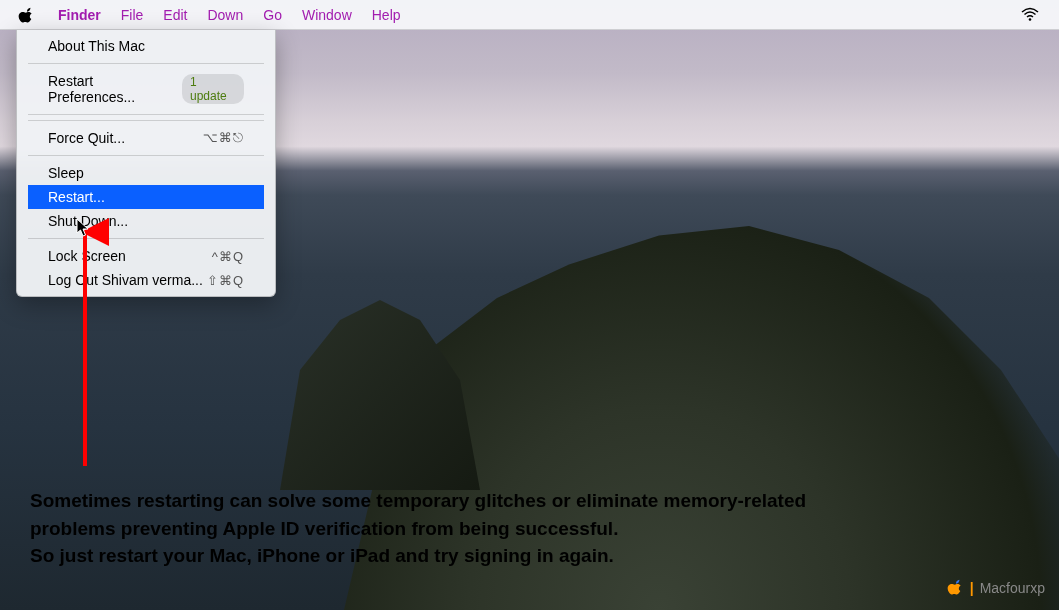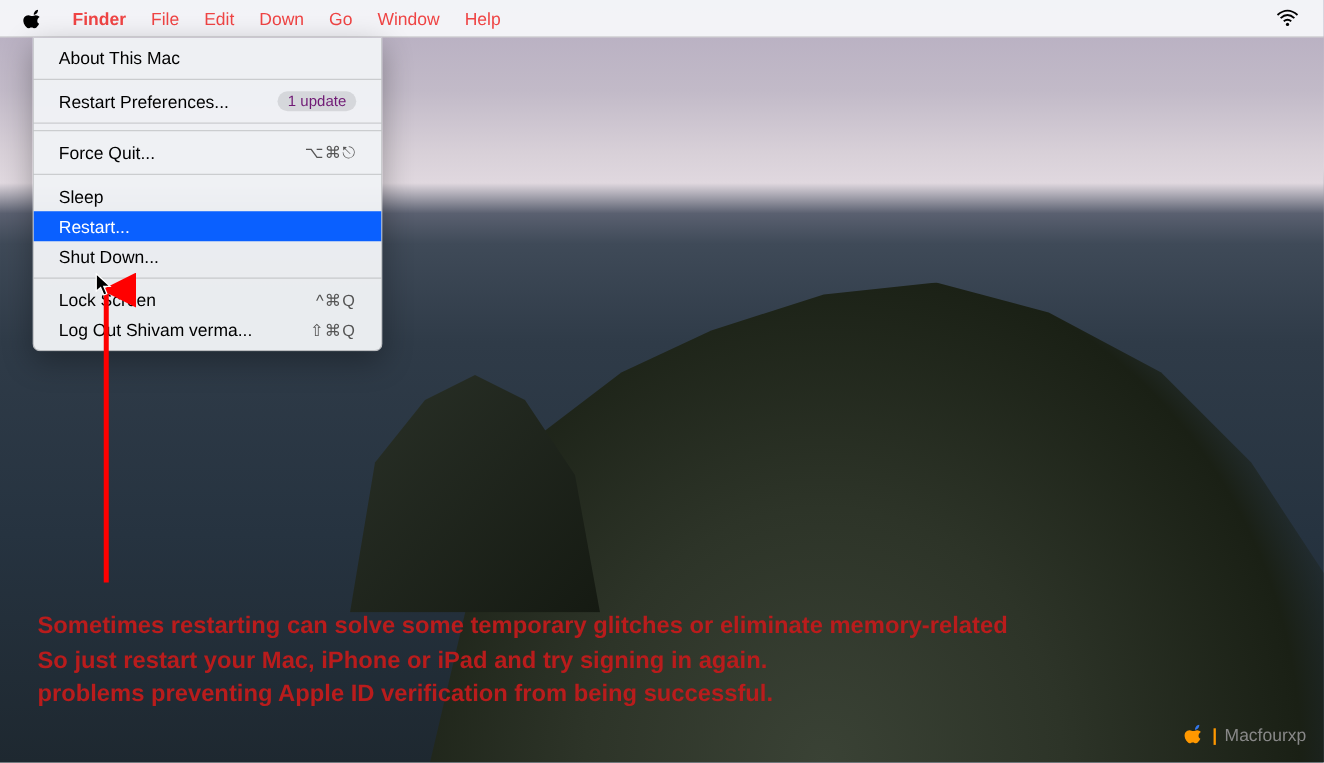--- a/index.html
+++ b/index.html
@@ -44,21 +44,21 @@
     
     .menubar {
       position: absolute;
       top: 0; left: 0; right: 0;
       height: 30px;
       background: rgba(245, 247, 250, 0.95);
       display: flex;
       align-items: center;
       padding: 0 10px;
       font-size: 14px;
-      color: #ef4444;
+      color: #a21caf;
       border-bottom: 1px solid rgba(0,0,0,0.15);
     }
     .apple-logo {
       width: 16px;
       height: 16px;
       margin-right: 14px;
       margin-left: 8px;
     }
     .menubar-item {
       padding: 0 10px;
@@ -73,28 +73,28 @@
       display: flex;
       align-items: center;
       padding-right: 10px;
     }
     .wifi-icon { width: 18px; height: 18px; }
     
     
     .dropdown {
       position: absolute;
       top: 30px;
-      left: 26px;
-      width: 280px;
+      left: 16px;
+      width: 260px;
       background: rgba(240, 242, 245, 0.97);
       border: 1px solid rgba(0,0,0,0.2);
       border-top: none;
       border-radius: 0 0 6px 6px;
       box-shadow: 0 8px 24px rgba(0,0,0,0.3);
-      padding: 4px 0;
+      padding: 4px 11px;
       font-size: 14px;
     }
     .menu-item {
       padding: 4px 20px;
       display: flex;
       align-items: center;
       justify-content: space-between;
       cursor: default;
       color: #000;
       min-height: 22px;
@@ -111,21 +111,21 @@
     .menu-shortcut {
       font-size: 13px;
       color: #555;
       letter-spacing: 1px;
     }
     .menu-badge {
       background: rgba(0,0,0,0.1);
       border-radius: 10px;
       padding: 1px 8px;
       font-size: 12px;
-      color: #701a75;
+      color: #4d7c0f;
     }
     .menu-arrow {
       font-size: 10px;
       color: #000;
     }
     
     
     .cursor {
       position: absolute;
       top: 218px;
@@ -146,21 +146,21 @@
       z-index: 50;
       pointer-events: none;
     }
     
     
     .annotation-text {
       position: absolute;
       bottom: 40px;
       left: 30px;
       right: 30px;
-      color: #b91c1c;
+      color: #000000;
       font-weight: 700;
       font-size: 19px;
       line-height: 1.45;
       z-index: 40;
     }
     
     
     .watermark {
       position: absolute;
       bottom: 12px;
@@ -251,22 +251,22 @@
   <defs>
     <marker id="arrowhead" markerWidth="7" markerHeight="7" refX="3.5" refY="1" orient="auto">
       <polygon points="0 7, 3.5 0, 7 7" fill="#ff0000"></polygon>
     </marker>
   </defs>
   <line x1="35" y1="248" x2="35" y2="14" stroke="#ff0000" stroke-width="4" marker-end="url(#arrowhead)"></line>
 </svg>
 
 <div class="annotation-text">
   <div>Sometimes restarting can solve some temporary glitches or eliminate memory-related</div>
+  <div>problems preventing Apple ID verification from being successful.</div>
   <div>So just restart your Mac, iPhone or iPad and try signing in again.</div>
-  <div>problems preventing Apple ID verification from being successful.</div>
 </div>
 
 <div class="watermark">
   <svg class="watermark-logo" viewBox="0 0 16 20">
     <path fill="#3377ee" d="M11.5 4.5c.6-.7 1-1.7.9-2.7-.9.1-1.9.6-2.5 1.3-.5.6-1 1.6-.9 2.6 1 0 1.9-.5 2.5-1.2z"></path>
     <path fill="#ff9800" d="M13.3 12.9c-.3.7-.5 1-1 1.6-.6.9-1.5 2-2.6 2-1 0-1.2-.6-2.5-.6s-1.6.6-2.5.6c-1.1 0-1.9-1-2.6-1.9C.4 12.2.2 9.3 1.4 7.8c.8-1.1 2.1-1.7 3.3-1.7 1.2 0 2 .7 3 .7s1.6-.7 3-.7c1.1 0 2.2.6 3 1.5-2.6 1.4-2.2 5.1-.4 5.3z"></path>
   </svg>
   <span class="watermark-divider">|</span>
   <span class="watermark-text">Macfourxp</span>
 </div>

